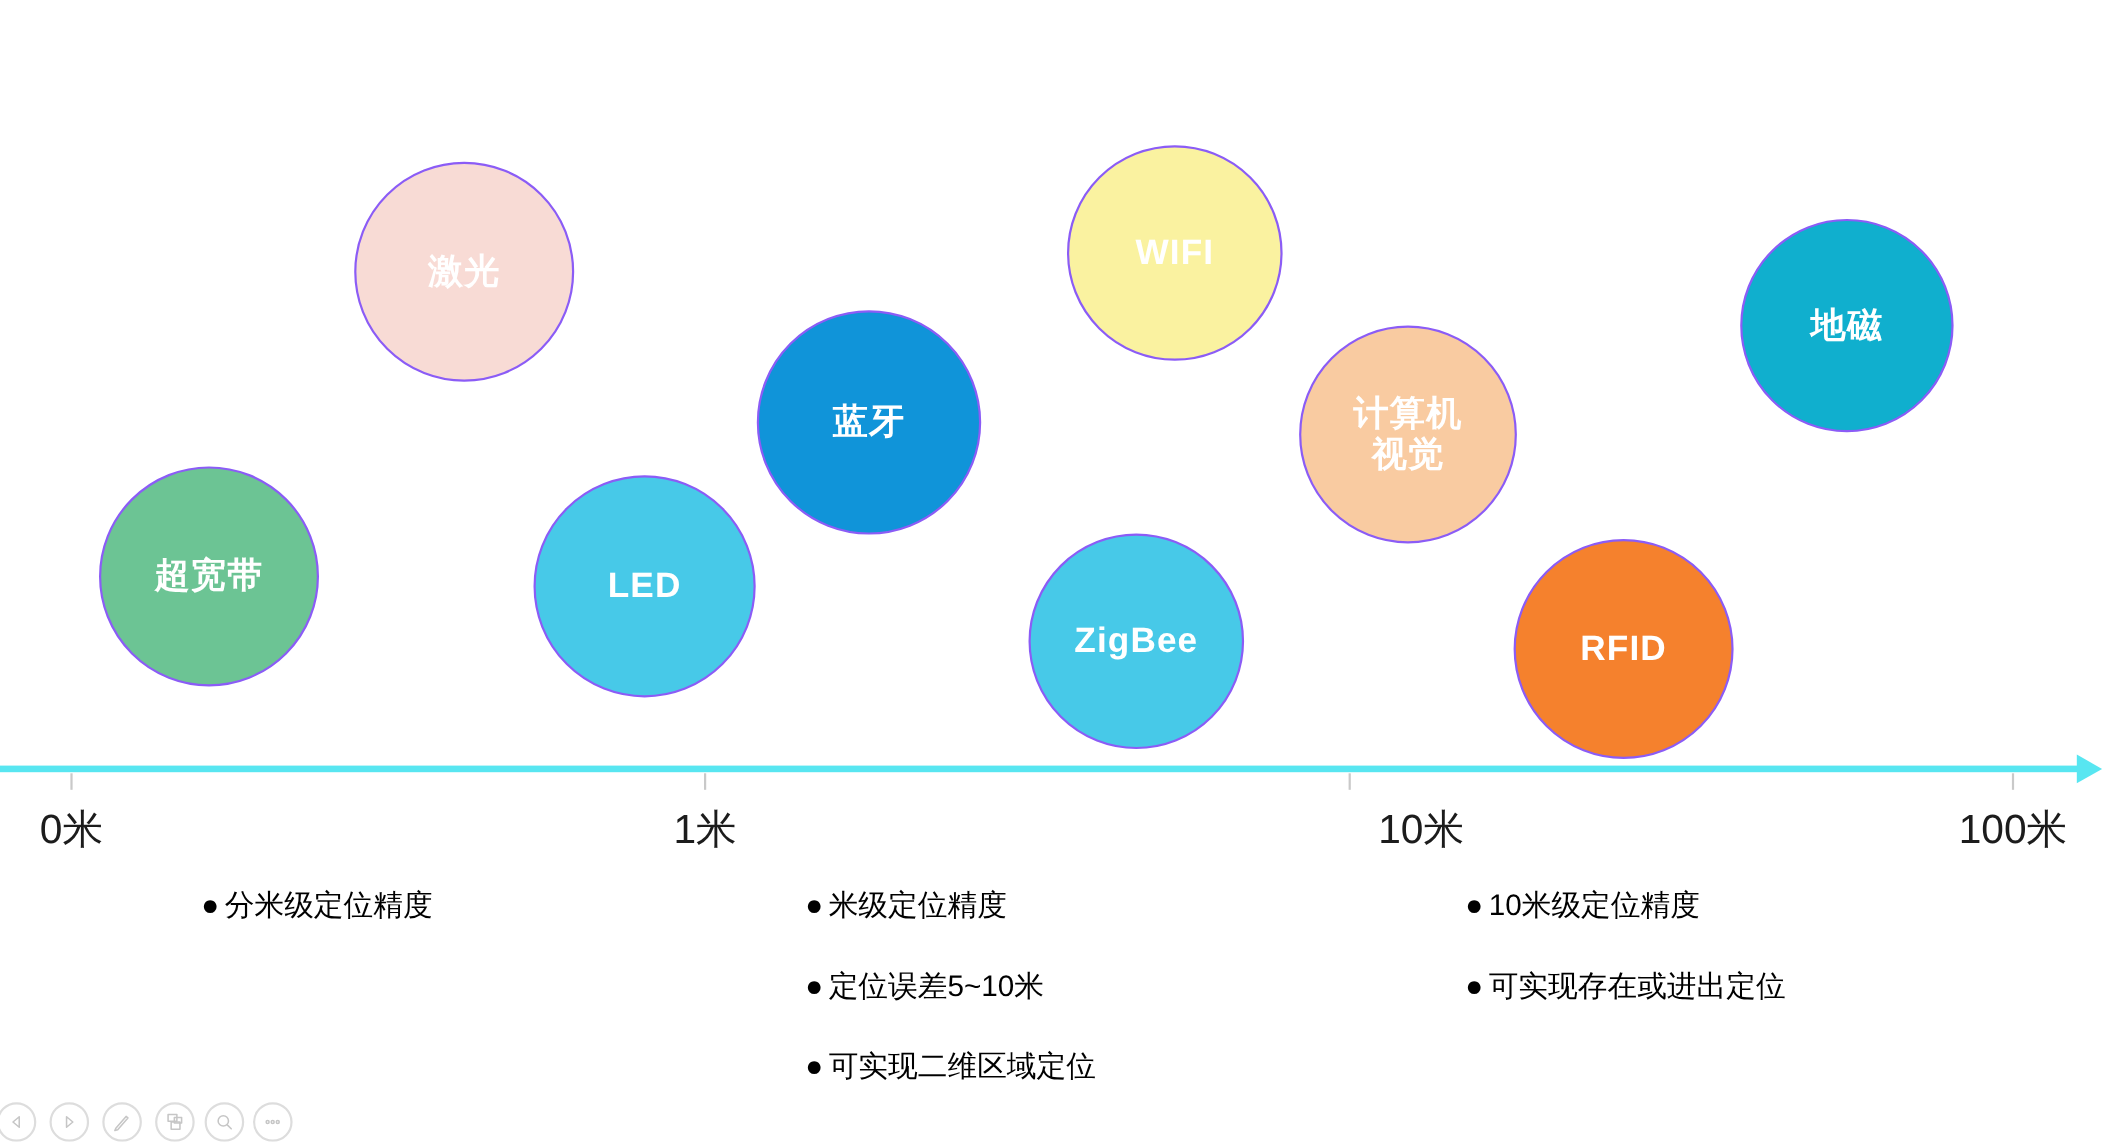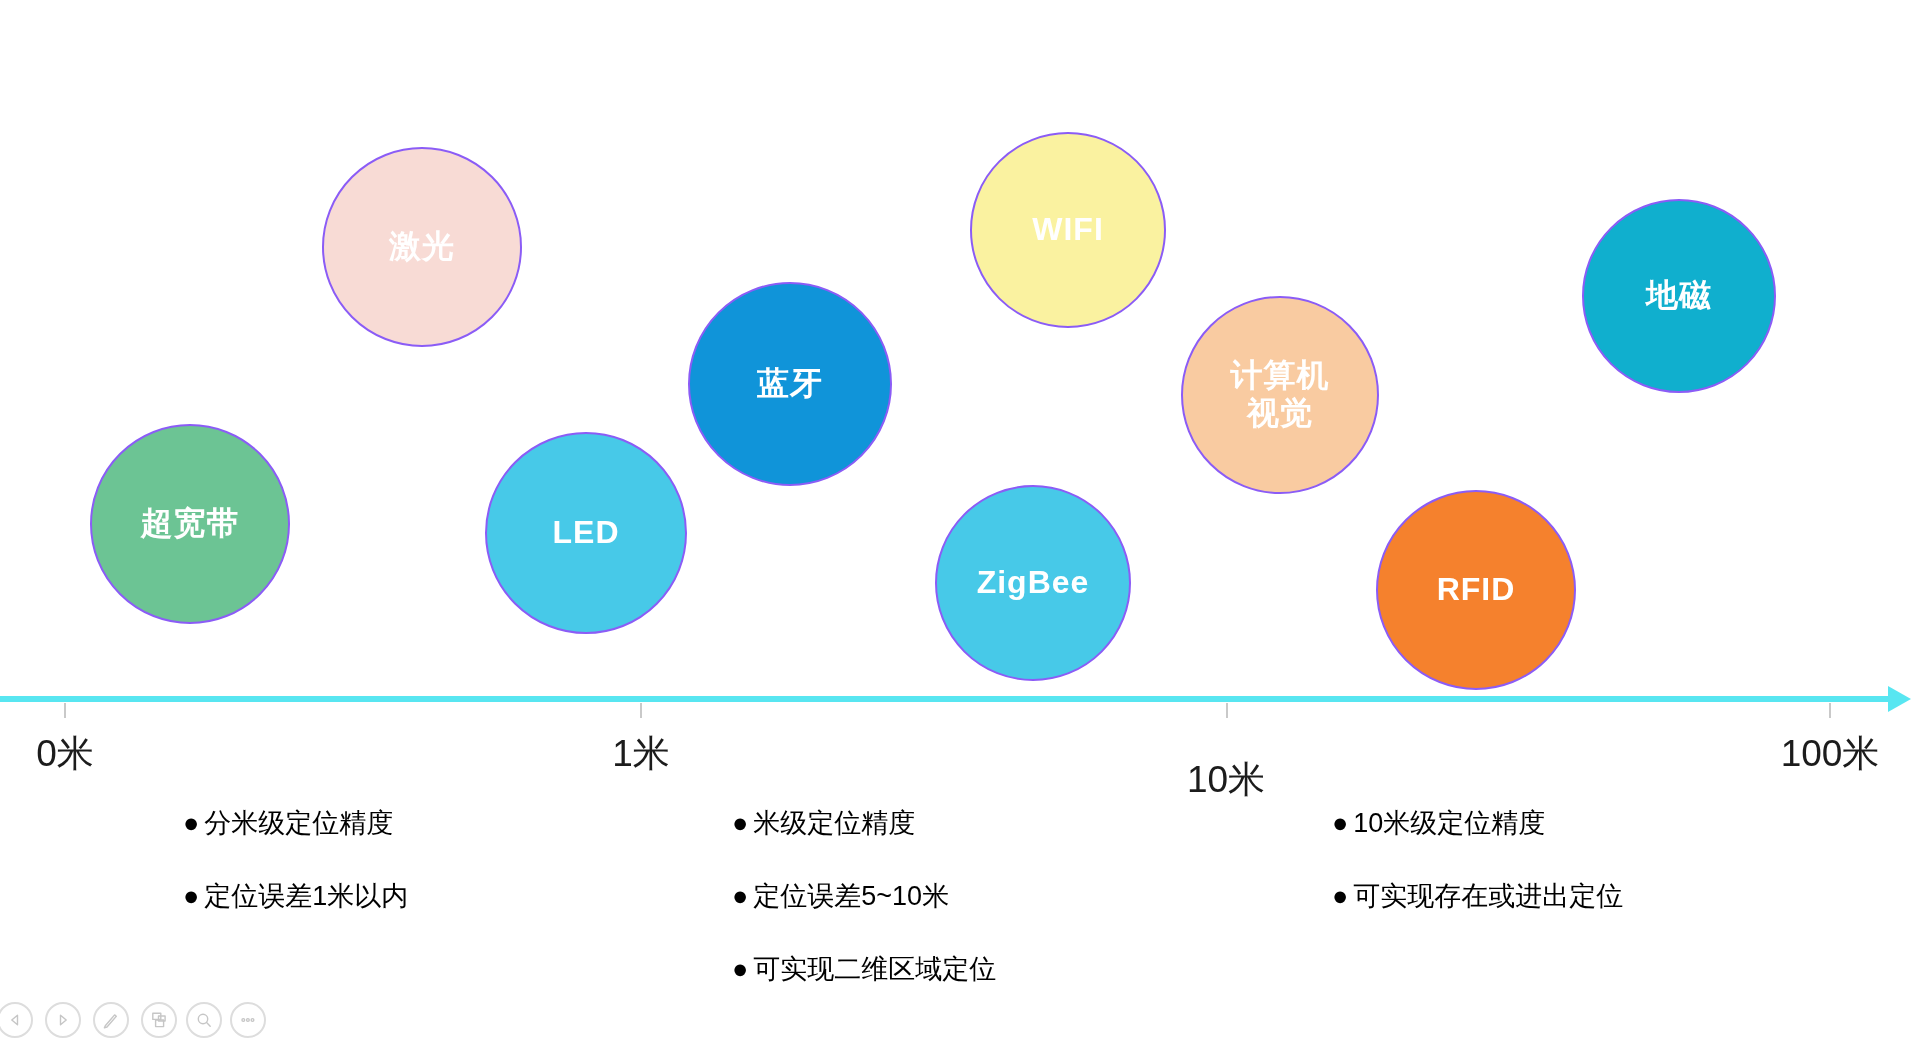--- a/index.html
+++ b/index.html
@@ -76,28 +76,27 @@
       </div>
     </div>
   <div id="axis">
       <div class="axis-line" style="top: 696px; width: 1889px; background: rgb(88, 230, 241);"></div>
       <div class="axis-arrow" style="left: 1888px; top: 686px; border-left: 23px solid rgb(88, 230, 241);"></div>
       <div class="tick" style="left: 64px; top: 703px; background: rgb(201, 201, 201);"></div>
       <div class="tick-label" style="left: 65px; top: 729px;">0米</div>
       <div class="tick" style="left: 640px; top: 703px; background: rgb(201, 201, 201);"></div>
       <div class="tick-label" style="left: 641px; top: 729px;">1米</div>
       <div class="tick" style="left: 1226px; top: 703px; background: rgb(201, 201, 201);"></div>
-      <div class="tick-label" style="left: 1226px; top: 729px; margin-top: 26px;">10米</div>
+      <div class="tick-label" style="left: 1292px; top: 729px;">10米</div>
       <div class="tick" style="left: 1829px; top: 703px; background: rgb(201, 201, 201);"></div>
       <div class="tick-label" style="left: 1830px; top: 729px;">100米</div>
     </div>
   <div id="bullets">
       <div class="bullet-col" style="left: 183px;">
         <span class="bullet-row"><span class="bullet-dot">●</span><span>分米级定位精度</span></span>
-        <span class="bullet-row"><span class="bullet-dot">●</span><span>定位误差1米以内</span></span>
       </div>
       <div class="bullet-col" style="left: 732px;">
         <span class="bullet-row"><span class="bullet-dot">●</span><span>米级定位精度</span></span>
         <span class="bullet-row"><span class="bullet-dot">●</span><span>定位误差5~10米</span></span>
         <span class="bullet-row"><span class="bullet-dot">●</span><span>可实现二维区域定位</span></span>
       </div>
       <div class="bullet-col" style="left: 1332px;">
         <span class="bullet-row"><span class="bullet-dot">●</span><span>10米级定位精度</span></span>
         <span class="bullet-row"><span class="bullet-dot">●</span><span>可实现存在或进出定位</span></span>
       </div>

